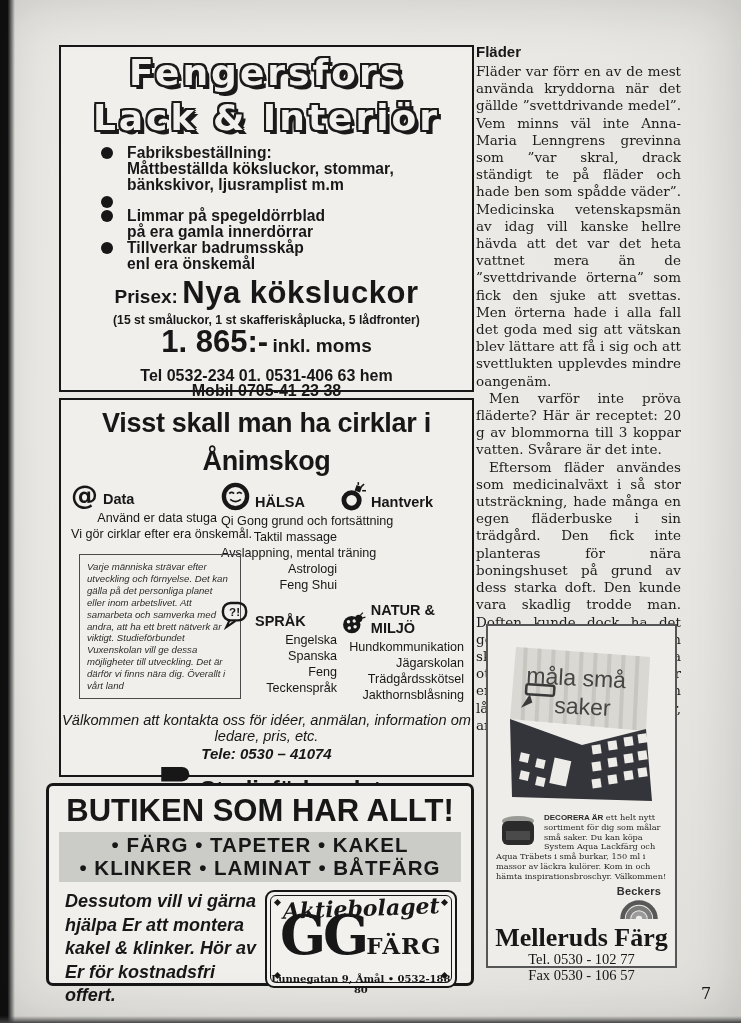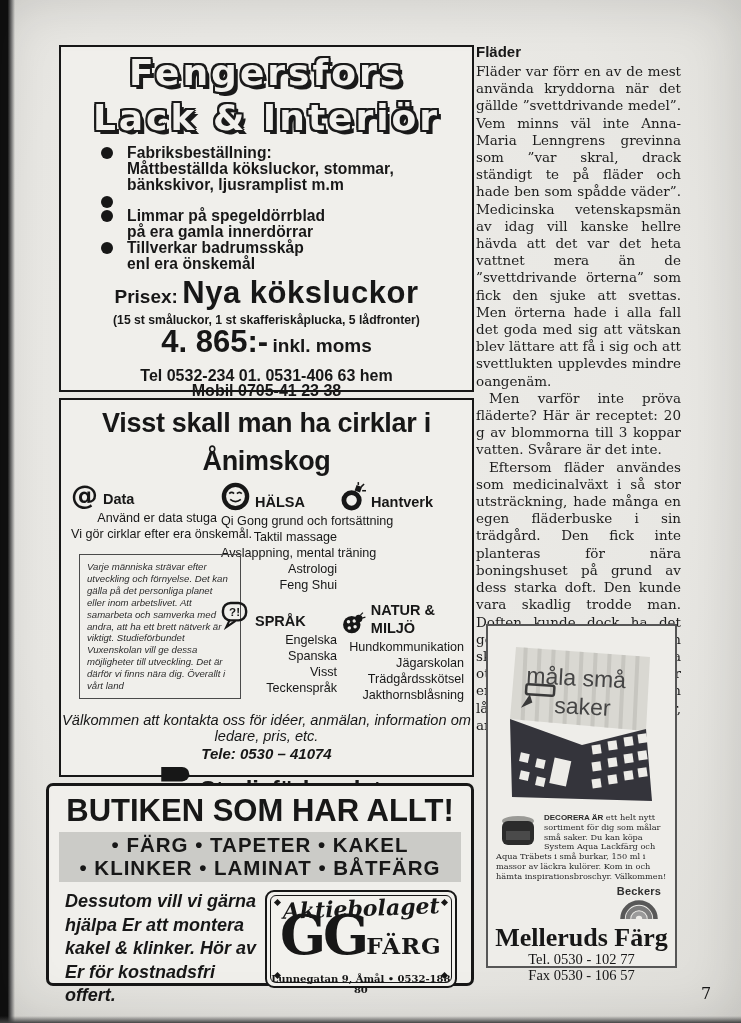--- a/index.html
+++ b/index.html
@@ -120,21 +120,21 @@
       <span class="fs-bullet-text">Tillverkar badrumsskåp
 enl era önskemål</span>
     </div>
   </div>
   <div class="fs-price-row">
     <span class="fs-price-label">Prisex:</span>
     <span class="fs-price-product">Nya köksluckor</span>
   </div>
   <div class="fs-price-detail">(15 st småluckor, 1 st skafferiskåplucka, 5 lådfronter)</div>
   <div class="fs-amount-row">
-    <span class="fs-amount">4. 865:-</span>
+    <span class="fs-amount">1. 865:-</span>
     <span class="fs-amount-suffix">inkl. moms</span>
   </div>
   <div class="fs-phone first">Tel 0532-234 01. 0531-406 63 hem</div>
   <div class="fs-phone">Mobil 0705-41 23 38</div>
 </div>
 
 <div class="box" id="ad-vuxenskolan">
   <div class="vx-title">Visst skall man ha cirklar i</div>
   <div class="vx-title">Ånimskog</div>
   <div class="vx-grid">
@@ -188,21 +188,21 @@
         <svg width="29" height="29" viewBox="0 0 30 30">
           <rect x="2" y="2" width="24" height="18" rx="8" fill="none" stroke="#171717" stroke-width="2.5"></rect>
           <path d="M9 19.5 L5.5 27 L15 20.5" fill="none" stroke="#171717" stroke-width="2.2"></path>
           <text x="14" y="16" text-anchor="middle" font-size="12" font-weight="bold" fill="#171717">?!</text>
         </svg>
         <span class="vx-heading-label">SPRÅK</span>
       </div>
       <div class="vx-items">
         <div class="vx-item">Engelska</div>
         <div class="vx-item">Spanska</div>
-        <div class="vx-item">Visst</div>
+        <div class="vx-item">Feng</div>
         <div class="vx-item">Teckenspråk</div>
       </div>
     </div>
 
     <div class="vx-section">
       <div class="vx-heading">
         <svg width="30" height="28" viewBox="0 0 30 28">
           <circle cx="13" cy="16" r="10.5" fill="#171717"></circle>
           <circle cx="9" cy="12.5" r="2.1" fill="#f0efeb"></circle>
           <circle cx="16" cy="11.5" r="2.1" fill="#f0efeb"></circle>

